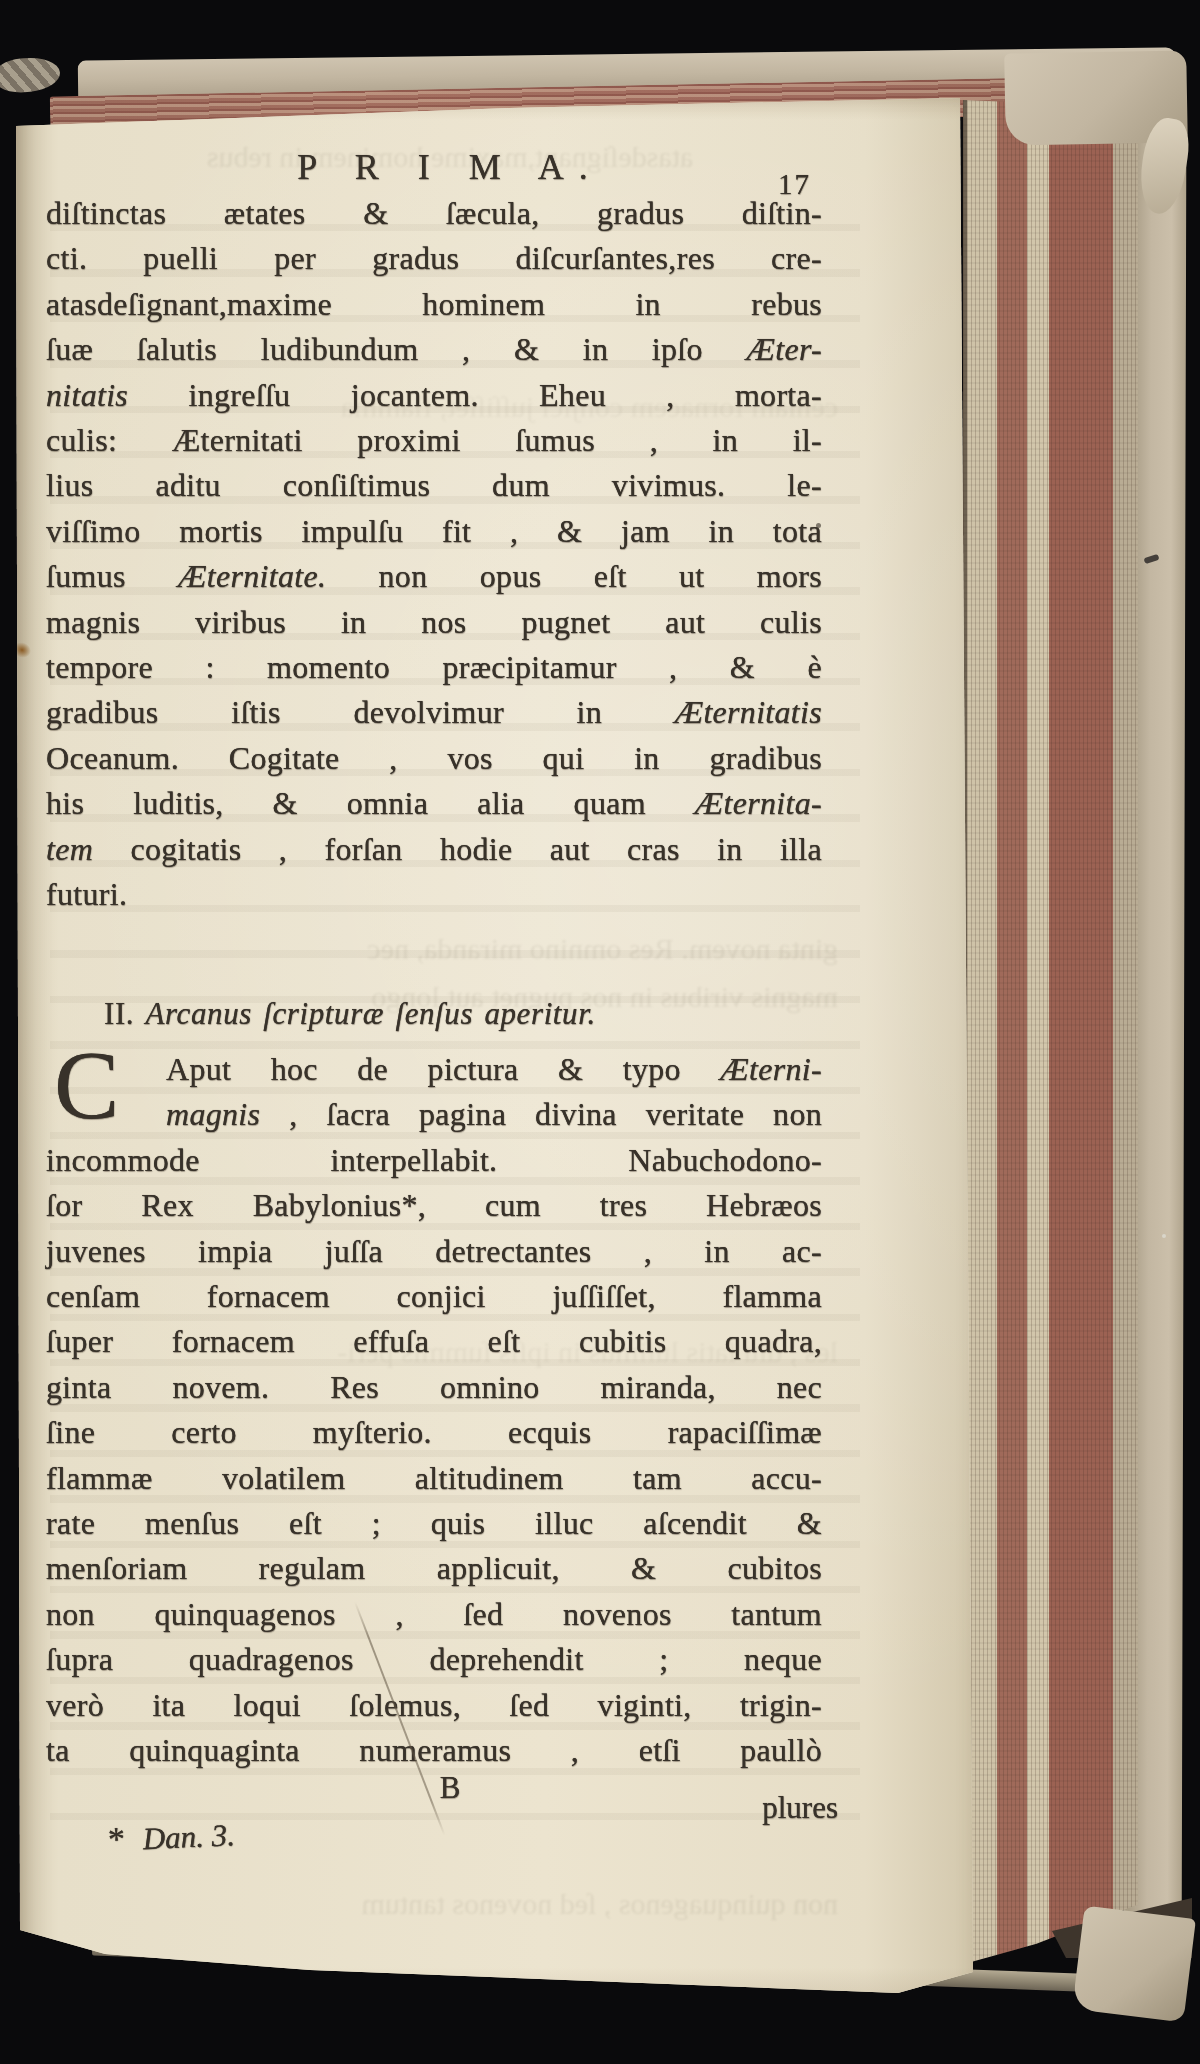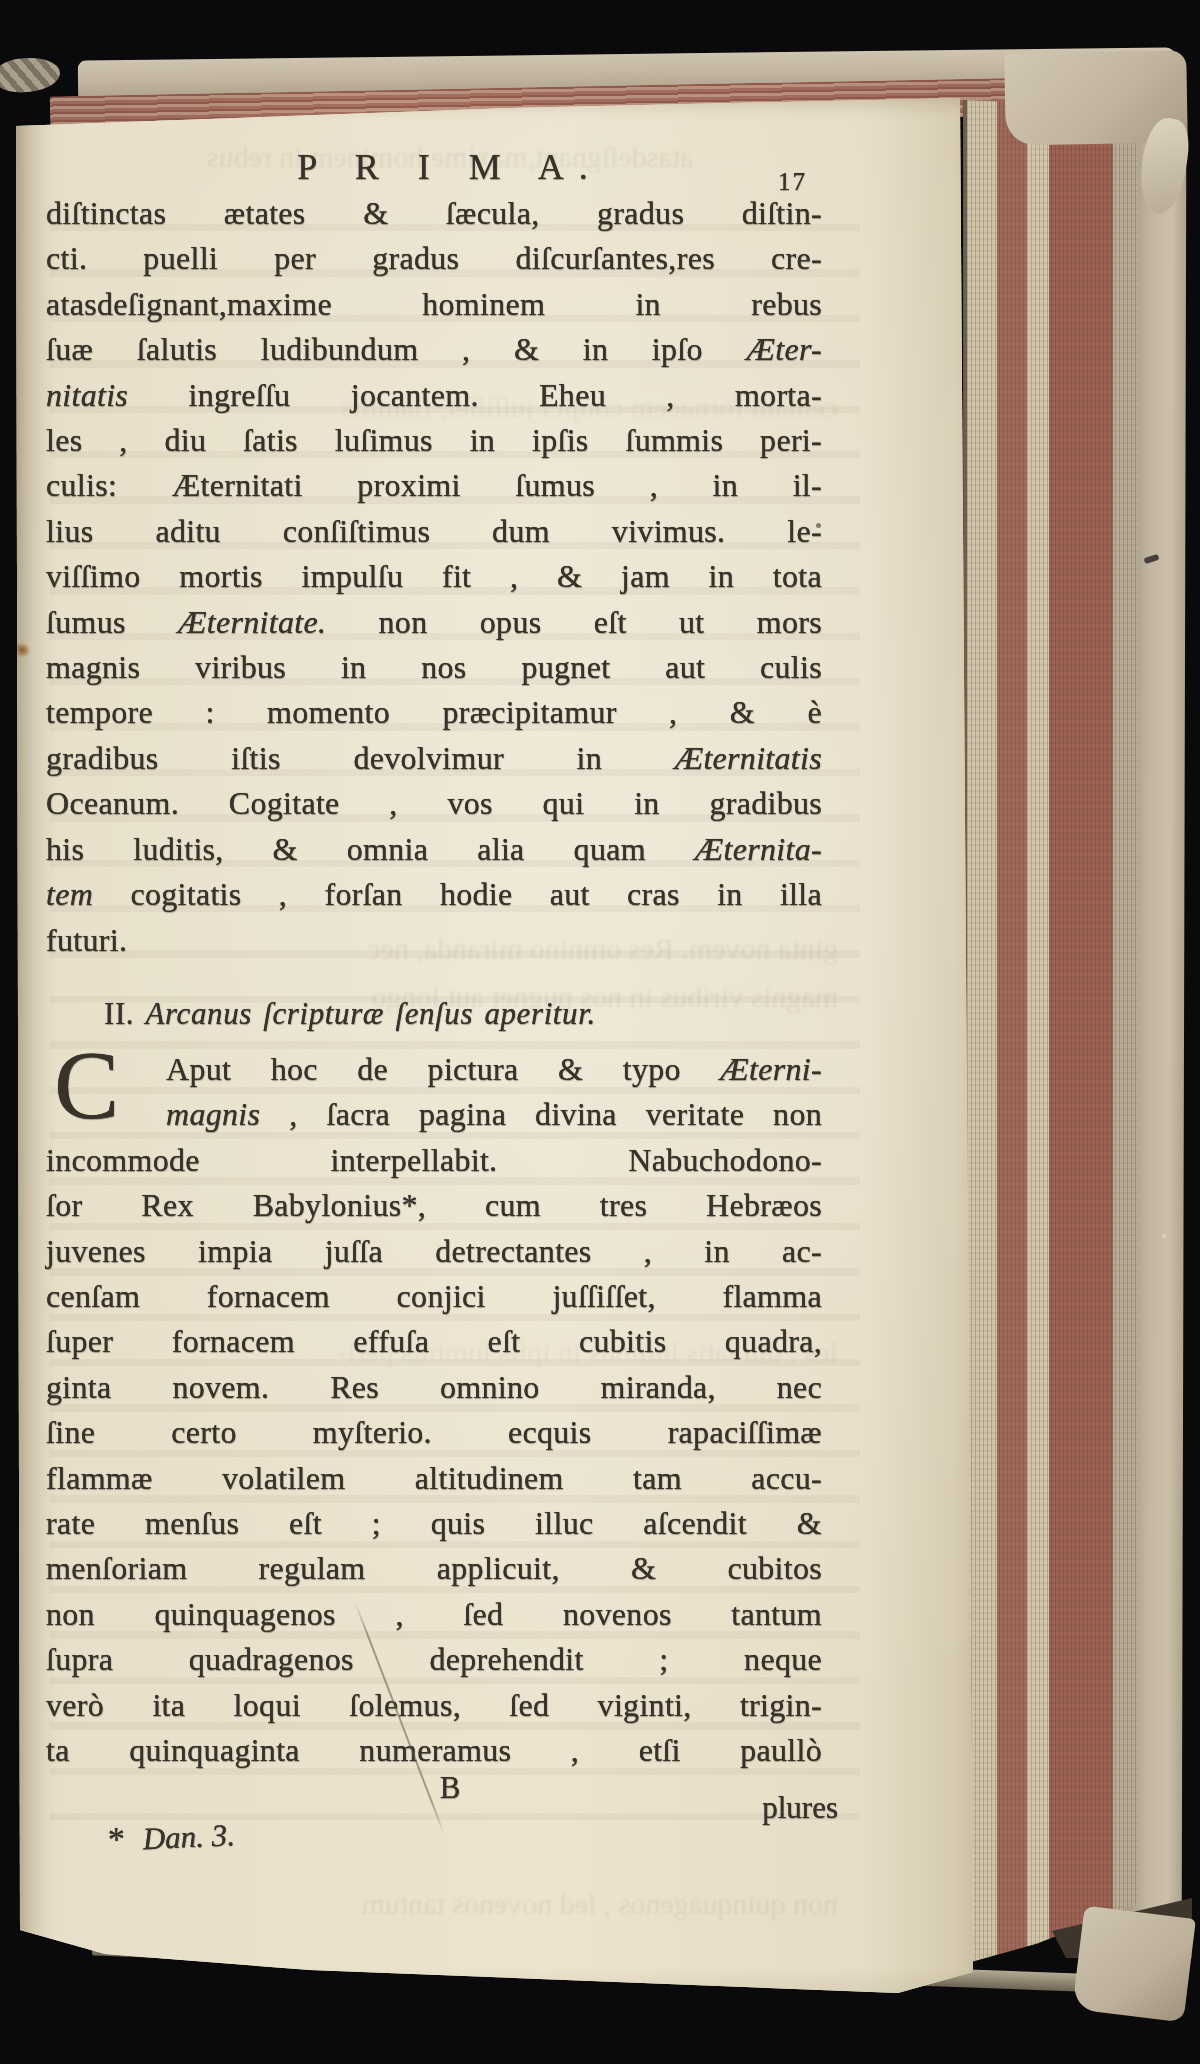--- a/index.html
+++ b/index.html
@@ -52,21 +52,21 @@
     clip-path:polygon(6px 36px,500px 18px,950px 8px,963px 1882px,888px 1903px,300px 1880px,95px 1864px,10px 1840px);
     box-shadow:inset 20px 0 30px -14px rgba(70,52,28,.5), inset -12px 0 26px -14px rgba(95,72,42,.4);}
   #showthrough{position:absolute;left:40px;top:96px;width:810px;height:1640px;z-index:1;pointer-events:none;
     background:repeating-linear-gradient(180deg,transparent 0 38px,rgba(128,116,92,.08) 38px 45.4px);}
   .ghost{position:absolute;left:52px;width:776px;z-index:1;color:#6e6654;font-size:30px;
     transform:scaleX(-1);filter:blur(1.3px);opacity:.11;white-space:nowrap;overflow:hidden;}
   
   .inktext{color:#38322a;text-shadow:0 0 .7px #38322a,.5px .6px .9px rgba(45,34,22,.35);}
   #running-header{position:absolute;left:52px;top:56px;width:776px;text-align:center;z-index:2;
     font-size:36px;letter-spacing:15px;}
-  #page-number{position:absolute;left:768px;top:78px;z-index:2;font-size:25px;letter-spacing:2px;}
+  #page-number{position:absolute;left:768px;top:78px;z-index:2;font-size:29px;letter-spacing:2px;}
   .para{position:absolute;left:36px;width:776px;z-index:2;font-size:32px;line-height:45.4px;
     letter-spacing:.3px;word-spacing:1px;}
   .tline{text-align:justify;text-align-last:justify;white-space:normal;}
   .it{font-style:italic;}
   #para1{top:101px;}
   #para1 .tline:last-child{text-align-last:left;}
   #heading{position:absolute;left:86px;top:903px;width:700px;z-index:2;font-size:31px;line-height:42px;margin-left:8px;}
   #heading .tline{text-align-last:left;letter-spacing:.6px;word-spacing:3px;}
   #para2{top:957px;}
   #para2 .tline:nth-child(1),#para2 .tline:nth-child(2){margin-left:120px;}
@@ -115,21 +115,20 @@
 
     <div id="running-header" class="inktext">P R I M A.</div>
     <div id="page-number" class="inktext">17</div>
 
     <div id="para1" class="para inktext">
         <div class="tline"><span>diſtinctas ætates &amp; ſæcula, gradus diſtin-</span></div>
         <div class="tline"><span>cti. puelli per gradus diſcurſantes,res cre-</span></div>
         <div class="tline"><span>atasdeſignant,maxime hominem in rebus</span></div>
         <div class="tline"><span>ſuæ ſalutis ludibundum , &amp; in ipſo </span><span class="it">Æter-</span></div>
         <div class="tline"><span class="it">nitatis</span><span> ingreſſu jocantem.  Eheu , morta-</span></div>
-        <div class="tline"><span>les , diu ſatis luſimus in ipſis ſummis peri-</span></div>
         <div class="tline"><span>culis:  Æternitati proximi ſumus , in il-</span></div>
         <div class="tline"><span>lius aditu conſiſtimus dum vivimus. le-</span></div>
         <div class="tline"><span>viſſimo mortis impulſu fit , &amp; jam in tota</span></div>
         <div class="tline"><span>ſumus </span><span class="it">Æternitate.</span><span> non opus eſt ut mors</span></div>
         <div class="tline"><span>magnis viribus in nos pugnet aut culis</span></div>
         <div class="tline"><span>tempore : momento præcipitamur , &amp; è</span></div>
         <div class="tline"><span>gradibus iſtis devolvimur in </span><span class="it">Æternitatis</span></div>
         <div class="tline"><span>Oceanum.  Cogitate , vos qui in gradibus</span></div>
         <div class="tline"><span>his luditis, &amp; omnia alia quam </span><span class="it">Æternita-</span></div>
         <div class="tline"><span class="it">tem</span><span> cogitatis , forſan hodie aut cras in illa</span></div>

